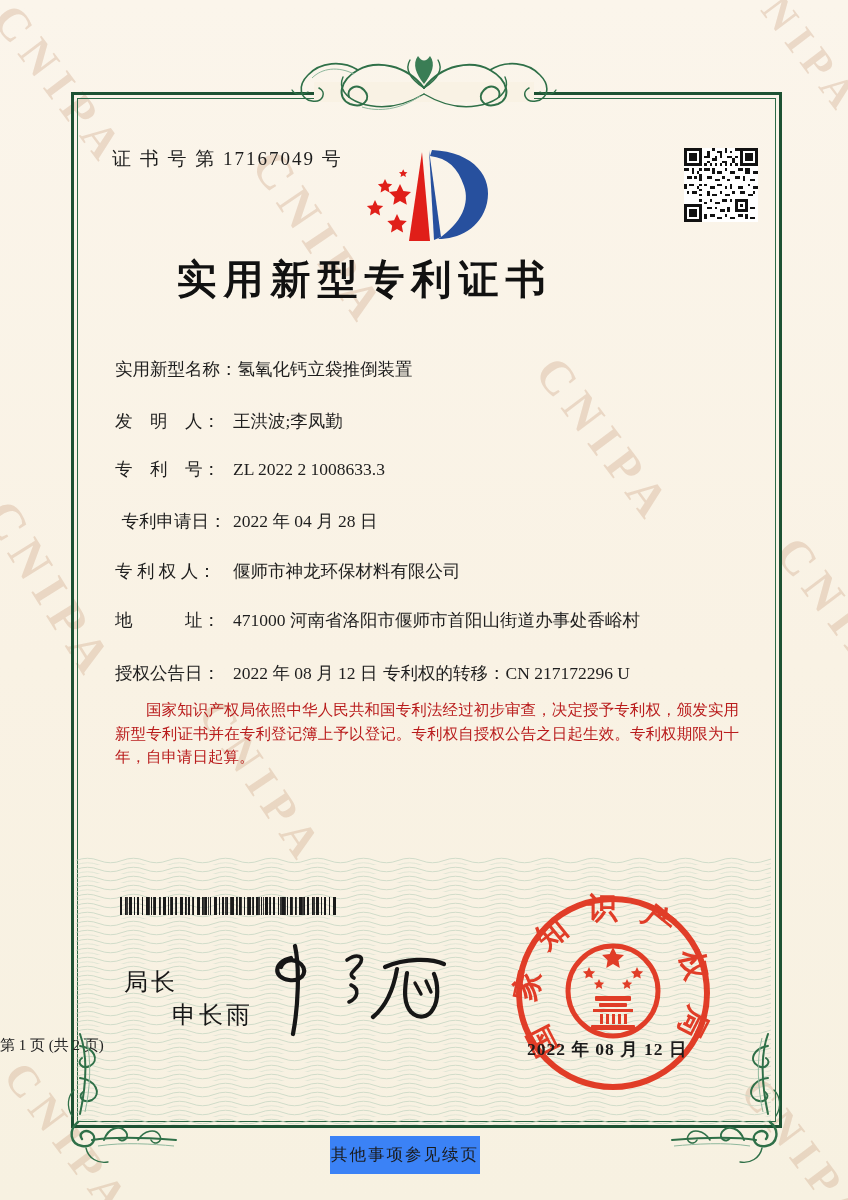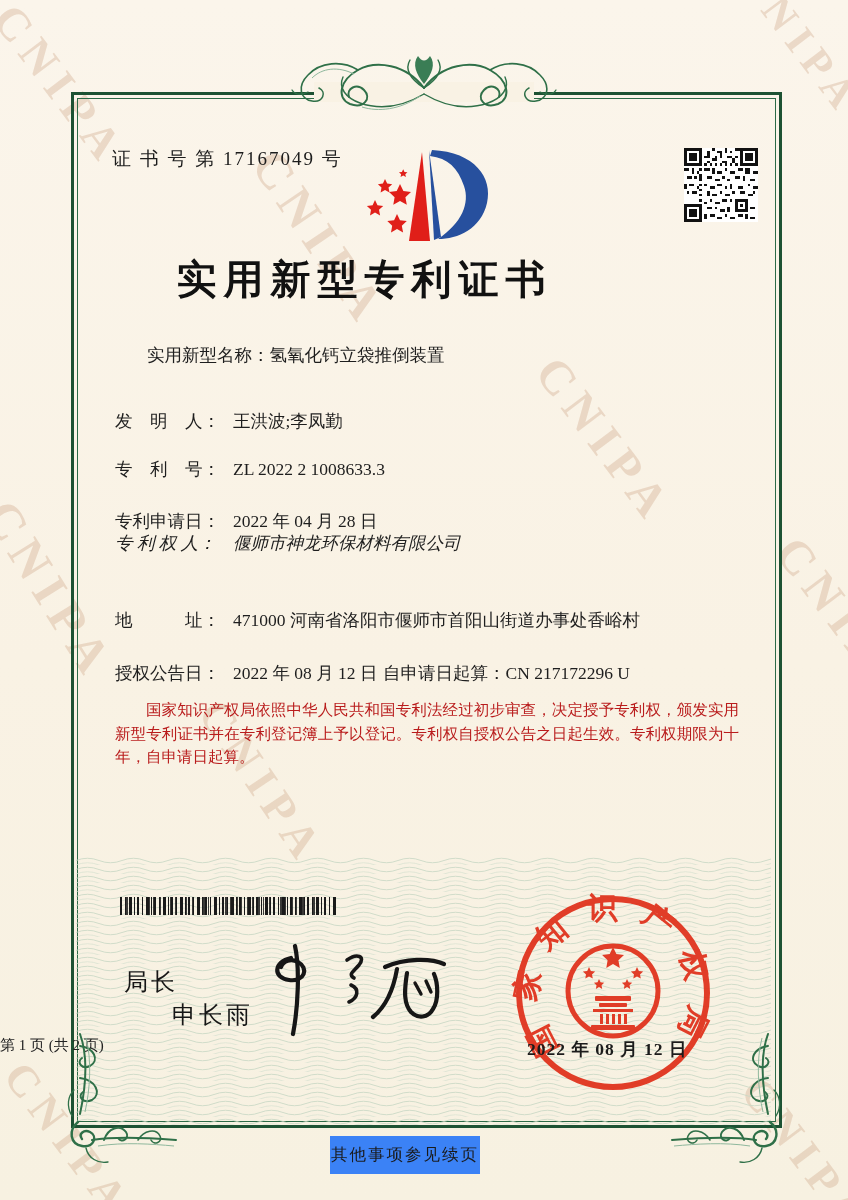--- a/index.html
+++ b/index.html
@@ -181,42 +181,42 @@
              M9 23h2v1h-2z M12 23h1v1h-1z M14 24h2v1h-2z M17 23h1v2h-1z M26 23h2v1h-2z
              M8 26h1v2h-1z M10 26h2v1h-2z M13 27h2v1h-2z M16 26h1v1h-1z M18 27h2v1h-2z M21 26h2v1h-2z M24 26h1v2h-1z M26 27h2v1h-2z"></path>
     <rect x="20" y="20" width="5" height="5"></rect>
       <rect x="21" y="21" width="3" height="3" fill="#fff"></rect>
       <rect x="22" y="22" width="1" height="1"></rect>
   </g>
 </svg>
 
 <div class="title">实用新型专利证书</div>
 
-<div class="row" style="top:343px;margin-left:32px;">
+<div class="row" style="top:357px;">
   <span class="lab">实用新型名称：</span><span>氢氧化钙立袋推倒装置</span>
 </div>
 <div class="row" style="top:409px;">
   <span class="lab">发　明　人：</span><span>王洪波;李凤勤</span>
 </div>
 <div class="row" style="top:457px;">
   <span class="lab">专　利　号：</span><span>ZL 2022 2 1008633.3</span>
 </div>
-<div class="row" style="top:509px;">
+<div class="row" style="top:509px;text-align:center;">
   <span class="lab">专利申请日：</span><span>2022 年 04 月 28 日</span>
 </div>
-<div class="row" style="top:531px;font-style:italic;">
+<div class="row" style="top:559px;">
   <span class="lab">专 利 权 人：</span><span>偃师市神龙环保材料有限公司</span>
 </div>
 <div class="row" style="top:608px;">
   <span class="lab">地　　　址：</span><span>471000 河南省洛阳市偃师市首阳山街道办事处香峪村</span>
 </div>
 <div class="row" style="top:661px;width:624px;">
   <span class="lab">授权公告日：</span><span>2022 年 08 月 12 日</span>
   <span class="grant2">
-    <span>自申请日起算：</span><span>CN 217172296 U</span>
+    <span>专利权的转移：</span><span>CN 217172296 U</span>
   </span>
 </div>
 
 <div class="paras">
   <p>国家知识产权局依照中华人民共和国专利法经过初步审查，决定授予专利权，颁发实用新型专利证书并在专利登记簿上予以登记。专利权自授权公告之日起生效。专利权期限为十年，自申请日起算。</p>
 </div>
 
 <div class="barcode"></div>
 
 <div class="director" style="top:966px;">局长</div>

